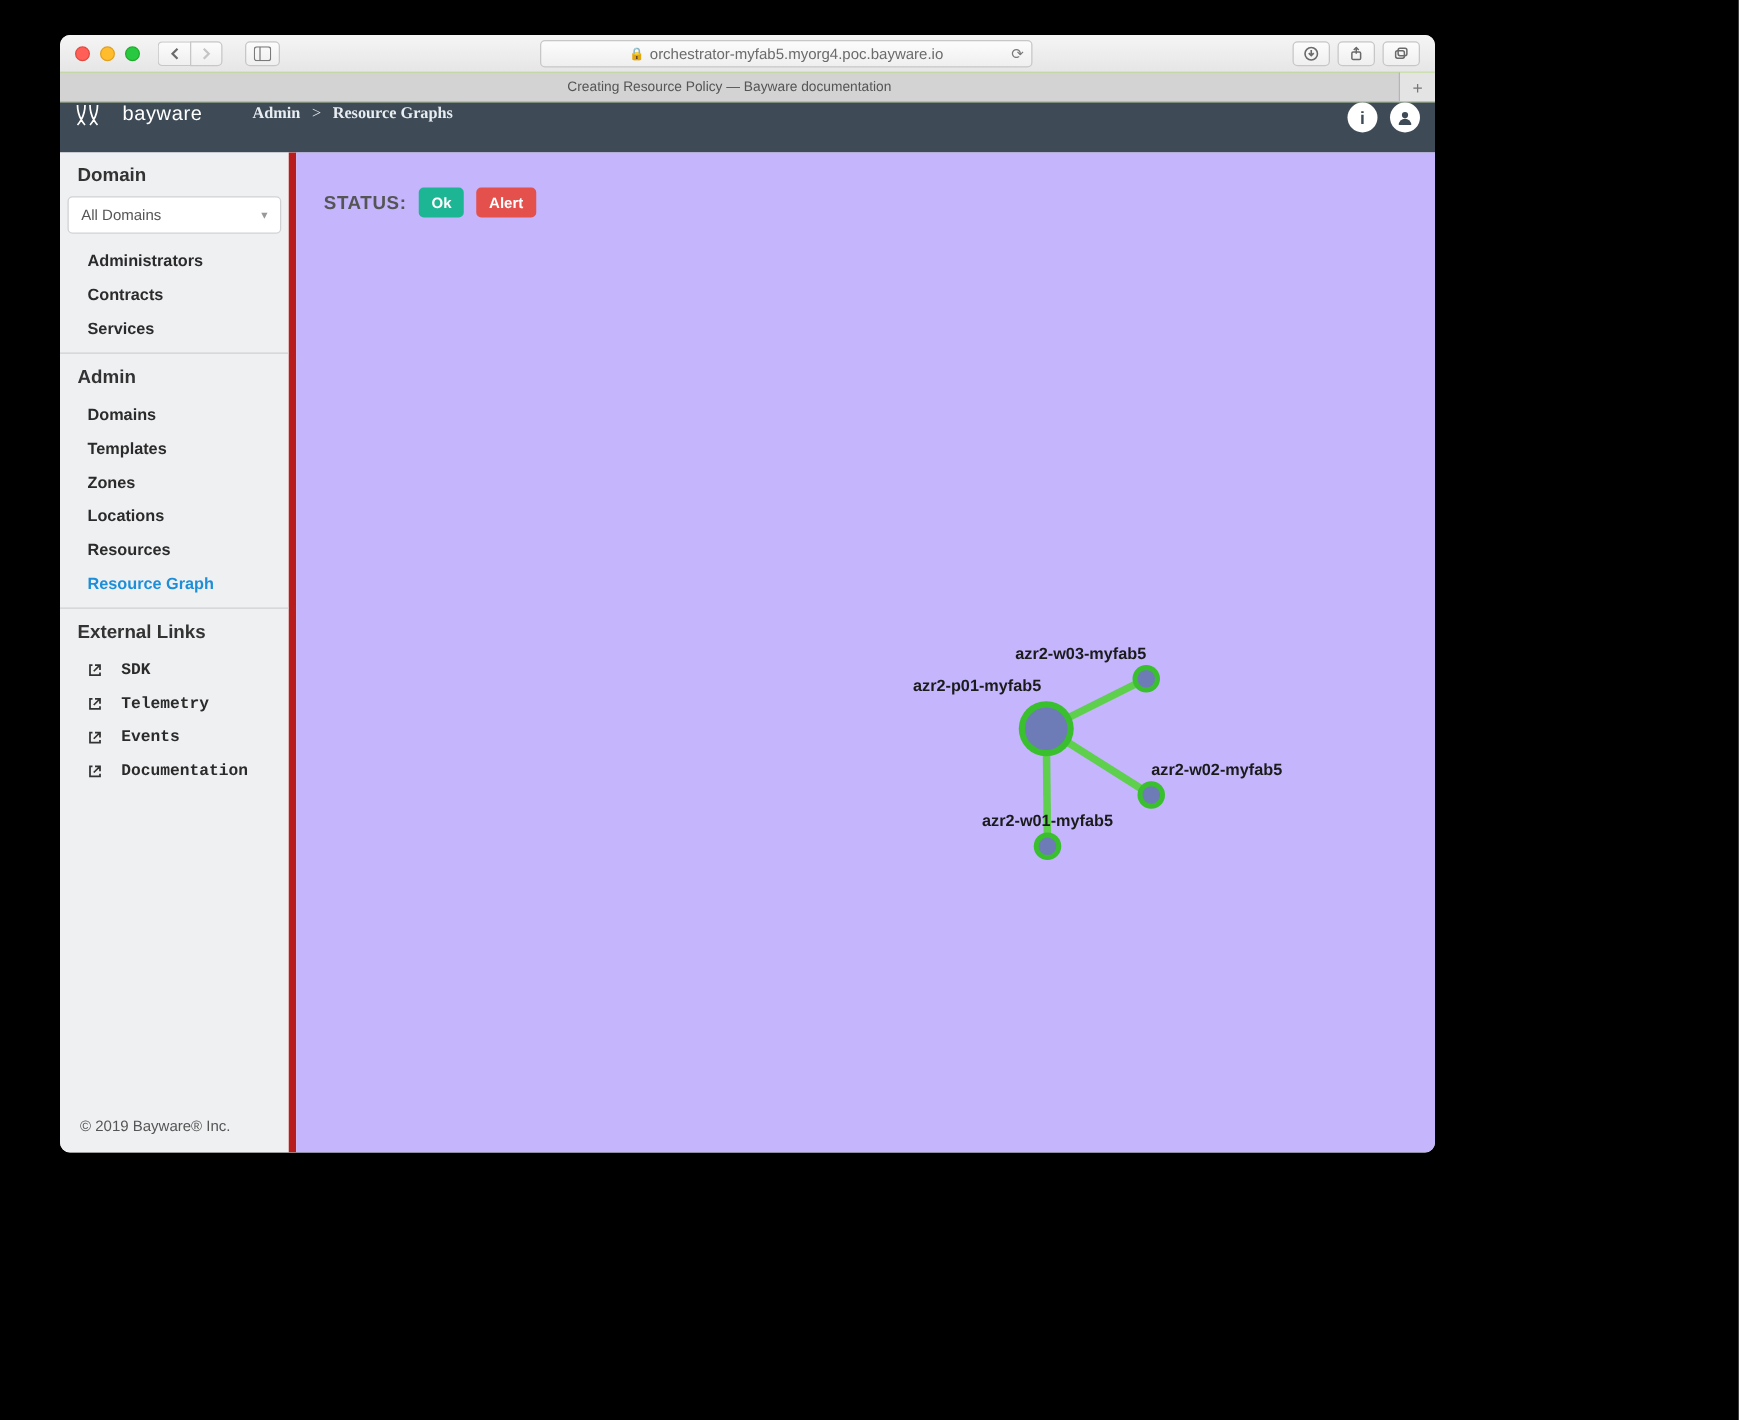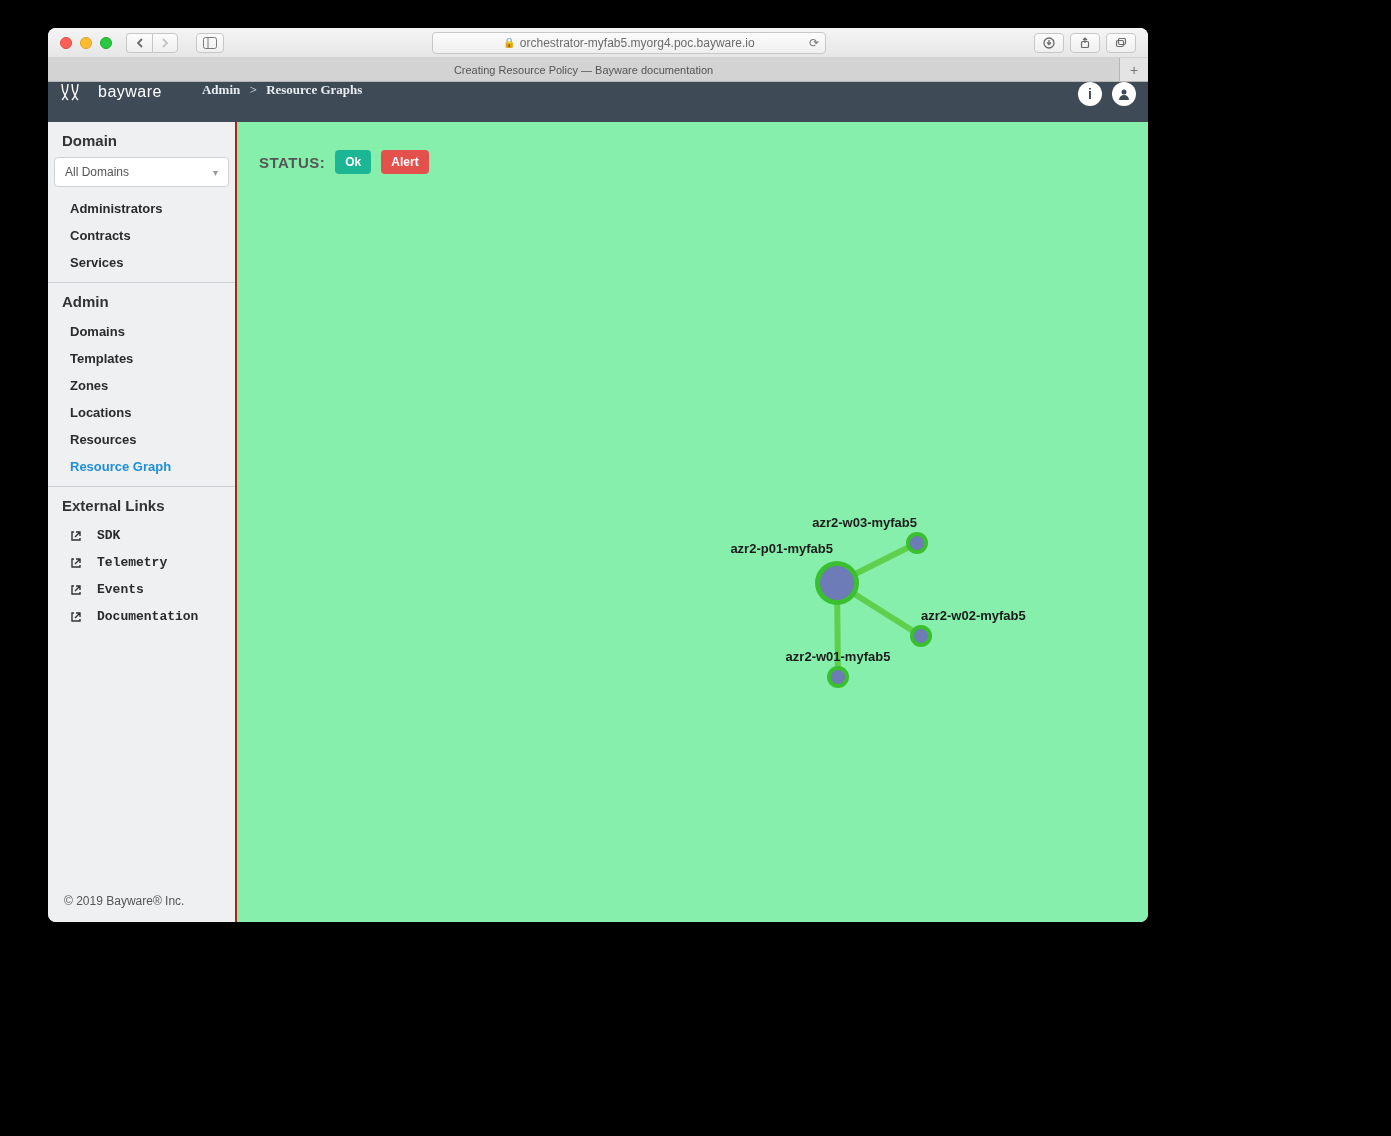--- a/index.html
+++ b/index.html
@@ -108,21 +108,21 @@
     background:#fff; color:#3e4a56;
     display:flex; align-items:center; justify-content:center;
     font-weight:700; font-size:14px;
   }
 
   
   .app-body { flex:1; display:flex; min-height:0; }
   .sidebar {
     width: 189px;
     background:#eff0f2;
-    border-right:2px solid #b91c1c;
+    border-right:6px solid #b91c1c;
     display:flex; flex-direction:column;
     font-size:13px;
   }
   .sb-section { padding: 10px 14px 0; }
   .sb-title { font-weight:700; font-size:15px; color:#333; margin-bottom:8px; }
 
   .domain-select {
     margin: 0 6px 8px;
     height:30px;
     background:#fff; border:1px solid #d0d1d4; border-radius:4px;
@@ -138,21 +138,21 @@
 
   .ext-list li { display:flex; align-items:center; gap:15px;font-family:Liberation Mono, monospace; }
   .ext-icon { width:12px; height:12px; color:#333; flex-shrink:0; }
 
   .sb-footer {
     margin-top:auto; padding:12px 16px 14px;
     font-size:12px; color:#555;
   }
 
   
-  .main { flex:1; position:relative; background:#86efac; }
+  .main { flex:1; position:relative; background:#c4b5fd; }
   .status-row { position:absolute; left:22px; top:28px; display:flex; align-items:center; gap:10px; }
   .status-label { font-weight:700; color:#555; font-size:15px; letter-spacing:.5px; }
   .badge { display:inline-flex; align-items:center; justify-content:center; height:24px; padding:0 10px; border-radius:4px; color:#fff; font-size:12px; font-weight:600; }
   .badge-ok { background:#1db694; }
   .badge-alert { background:#e4514c; }
 
   .graph-area { position:absolute; inset:0; }
   .graph-area svg { width:100%; height:100%; }
   .edge { stroke:#5fcf4e; stroke-width:6; }
   .node-outer { fill:#3abf2e; }

